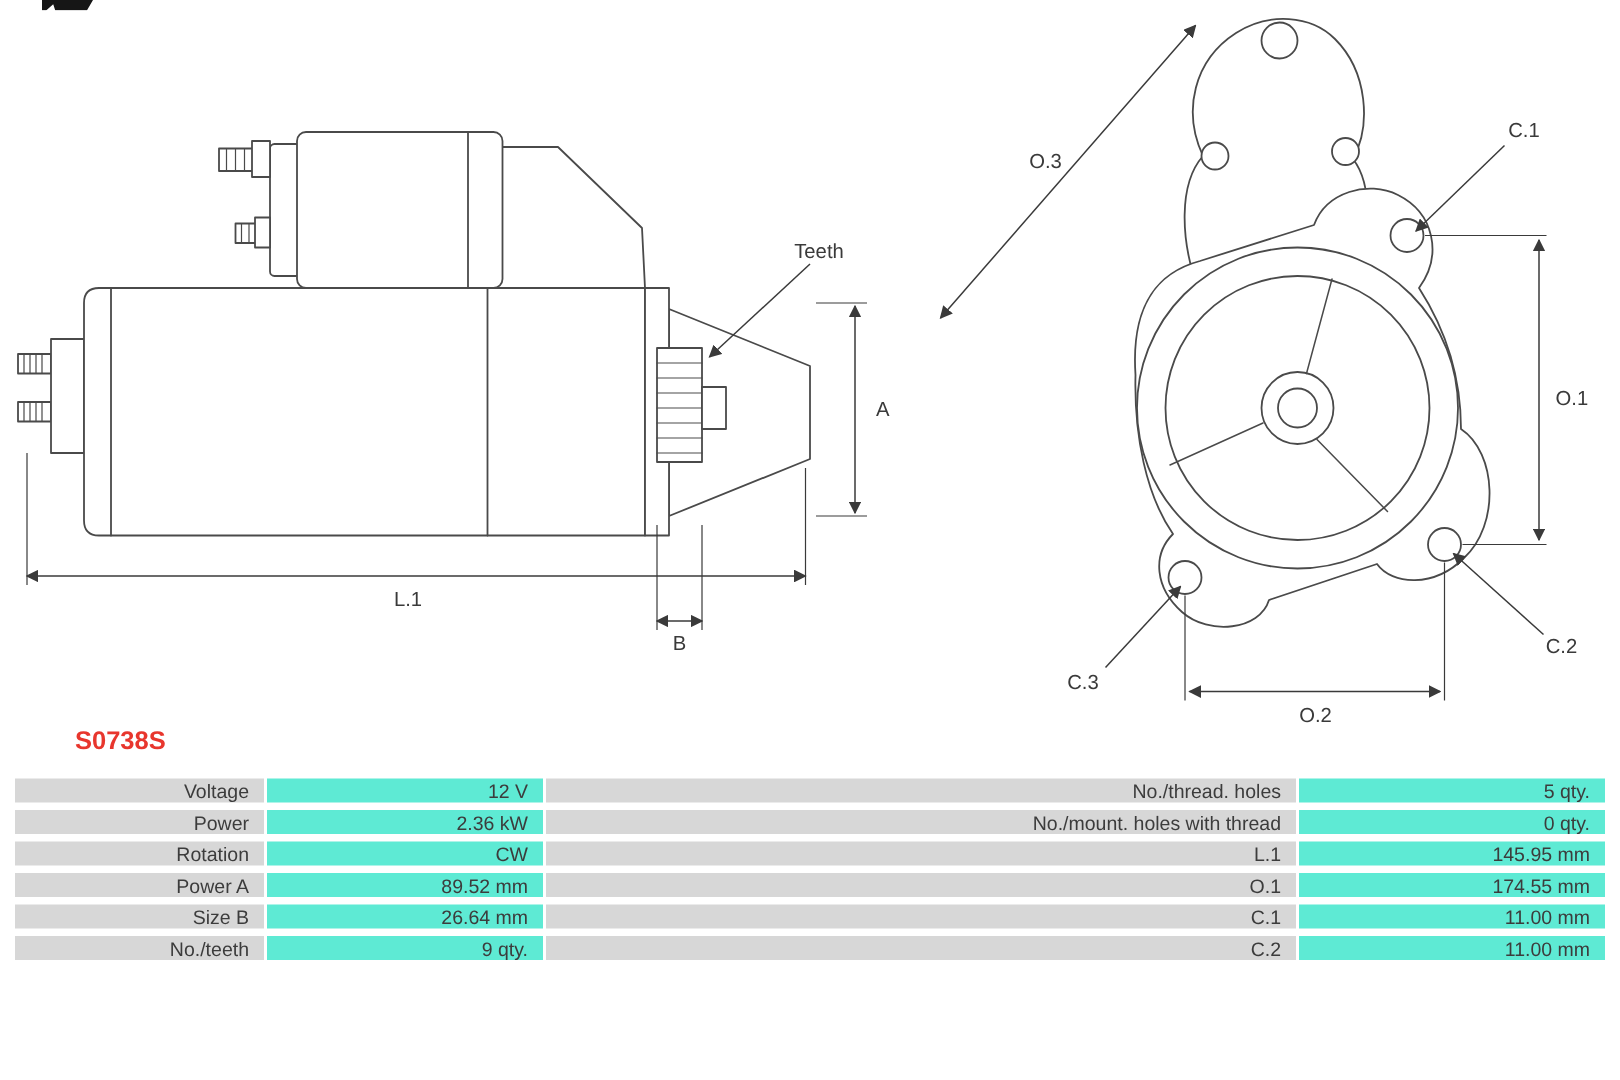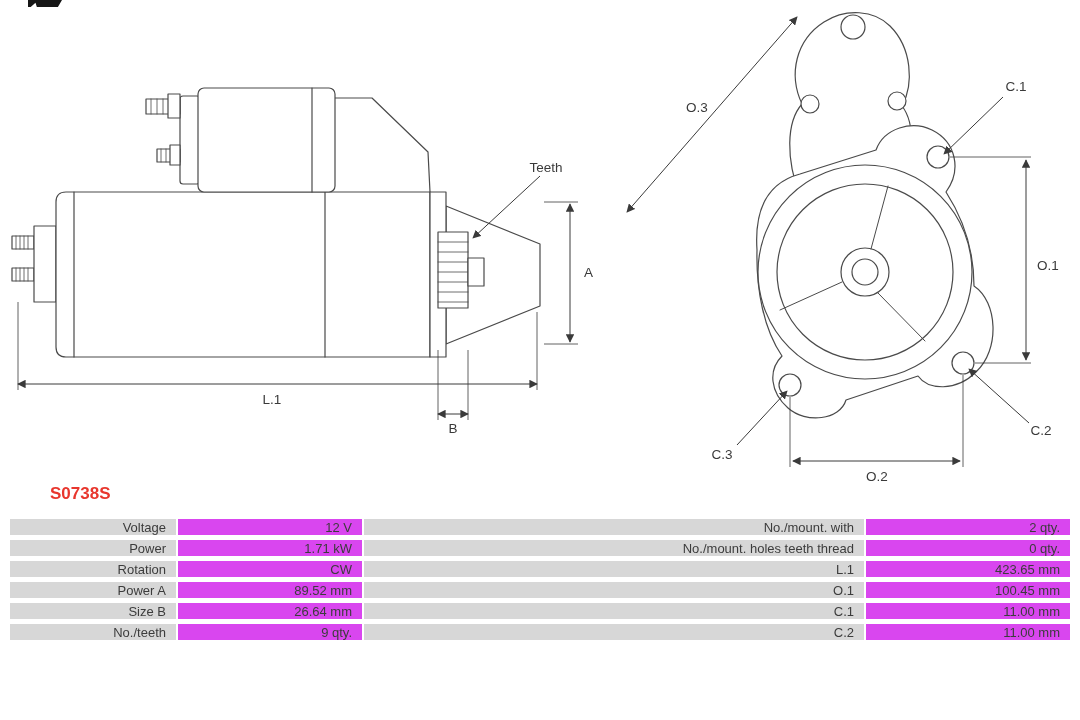--- a/index.html
+++ b/index.html
@@ -14,21 +14,21 @@
   .drawing text{font-family:"Liberation Sans",sans-serif;font-size:13.5px;fill:#3a3a3a;}
 
   .partno{position:absolute;left:14px;top:484px;font-size:17px;font-weight:600;color:#e8362d;margin-left:36px;}
 
   .spec{position:absolute;left:10px;top:519px;display:grid;
         grid-template-columns:166px 184px 500px 204px;column-gap:2px;row-gap:5px;}
   .row{display:contents;}
   .cell{height:16px;display:flex;align-items:center;justify-content:flex-end;
         padding-right:10px;box-sizing:border-box;font-size:13px;color:#3c3c3c;}
   .lbl{background:#d7d7d7;}
-  .val{background:#d946ef;}
+  .val{background:#5eead4;}
 </style>
 </head>
 <body>
 
 <div class="stage">
 
   <div class="logo-frag"></div>
 
   <svg class="drawing" width="1080" height="500" viewBox="0 0 1080 500">
     <defs>
@@ -141,40 +141,40 @@
       <text x="1041" y="435" text-anchor="middle">C.2</text>
     </g>
   </svg>
 
   <div class="partno">S0738S</div>
 
   <div class="spec">
     <div class="row">
       <div class="cell lbl">Voltage</div>
       <div class="cell val">12 V</div>
-      <div class="cell lbl">No./mount. with</div>
-      <div class="cell val">2 qty.</div>
+      <div class="cell lbl">No./thread. holes</div>
+      <div class="cell val">5 qty.</div>
     </div>
     <div class="row">
       <div class="cell lbl">Power</div>
-      <div class="cell val">1.71 kW</div>
-      <div class="cell lbl">No./mount. holes teeth thread</div>
+      <div class="cell val">2.36 kW</div>
+      <div class="cell lbl">No./mount. holes with thread</div>
       <div class="cell val">0 qty.</div>
     </div>
     <div class="row">
       <div class="cell lbl">Rotation</div>
       <div class="cell val">CW</div>
       <div class="cell lbl">L.1</div>
-      <div class="cell val">423.65 mm</div>
+      <div class="cell val">145.95 mm</div>
     </div>
     <div class="row">
       <div class="cell lbl">Power A</div>
       <div class="cell val">89.52 mm</div>
       <div class="cell lbl">O.1</div>
-      <div class="cell val">100.45 mm</div>
+      <div class="cell val">174.55 mm</div>
     </div>
     <div class="row">
       <div class="cell lbl">Size B</div>
       <div class="cell val">26.64 mm</div>
       <div class="cell lbl">C.1</div>
       <div class="cell val">11.00 mm</div>
     </div>
     <div class="row">
       <div class="cell lbl">No./teeth</div>
       <div class="cell val">9 qty.</div>

